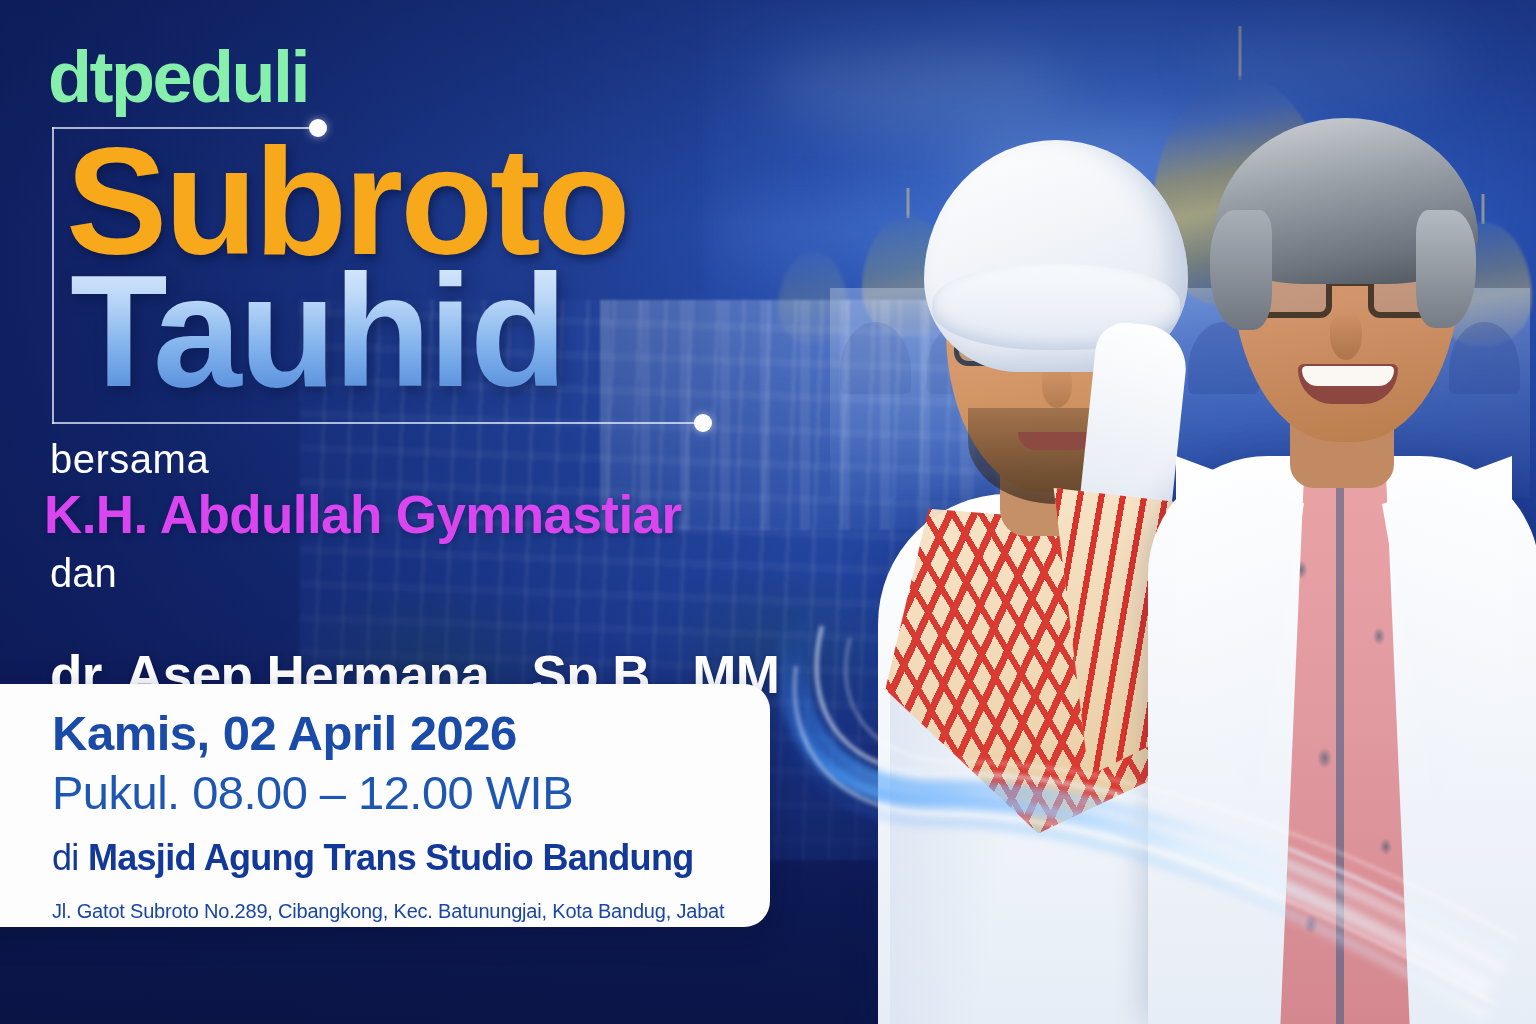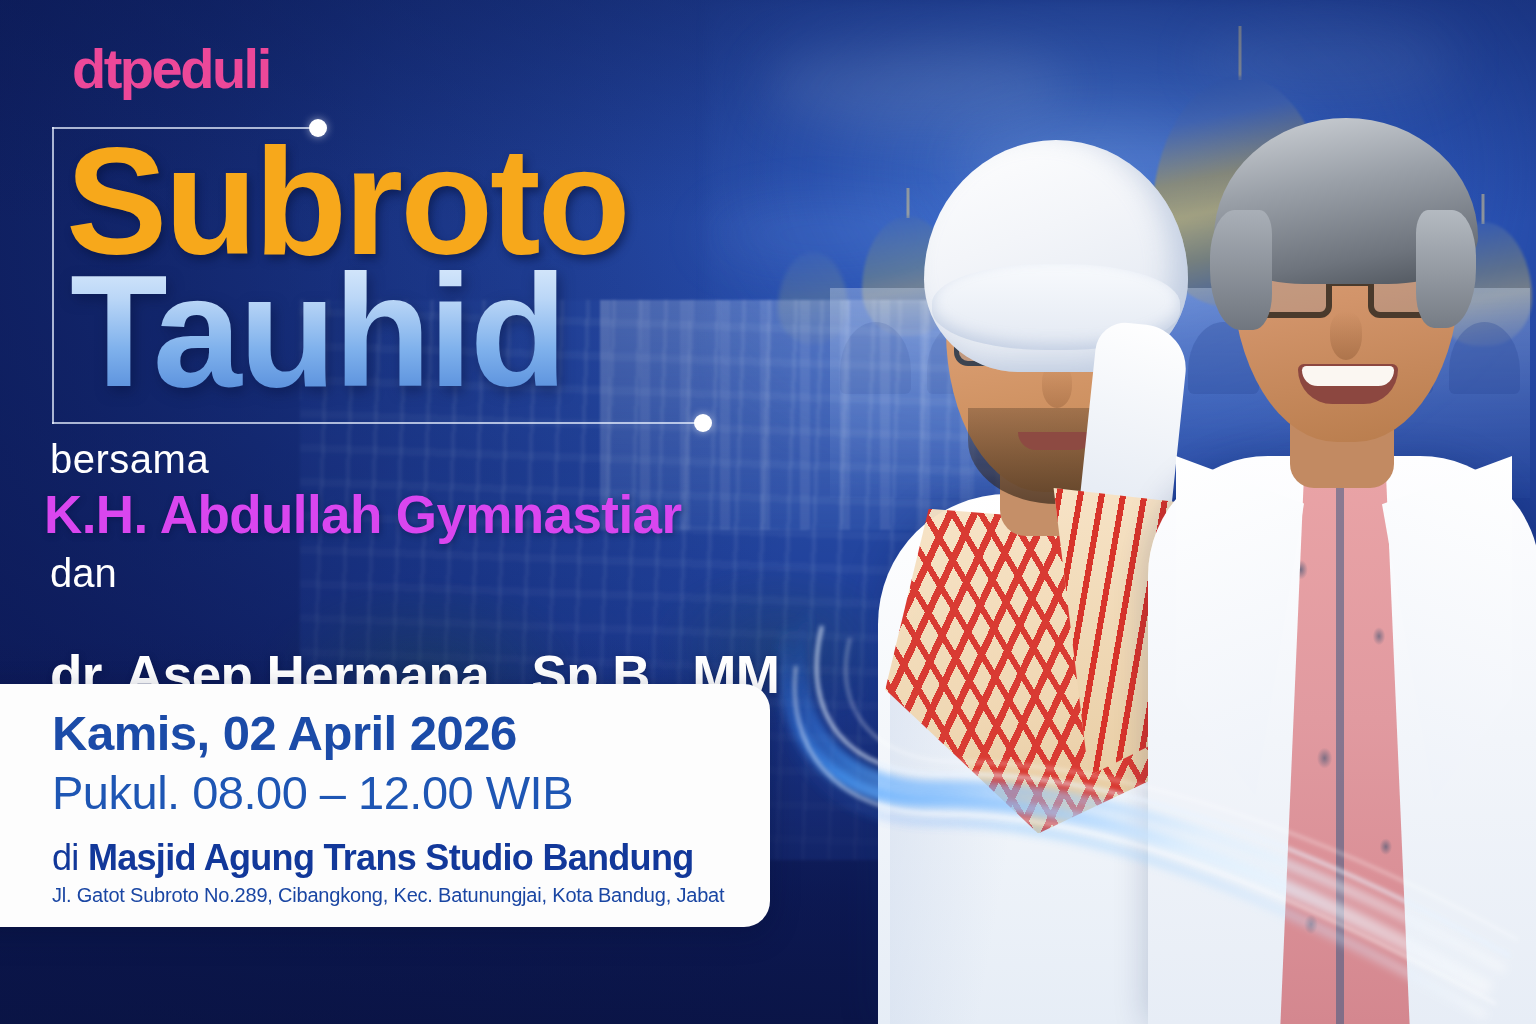--- a/index.html
+++ b/index.html
@@ -310,23 +310,22 @@
   .frame-dot{
     position:absolute; width:18px; height:18px; border-radius:50%;
     background:#ffffff; box-shadow:0 0 8px rgba(255,255,255,.55);
   }
   .dot-tr{ left:309px; top:119px; }
   .dot-br{ left:694px; top:414px; }
 
   
   .logo{
     position:absolute; left:48px; top:36px;
-    font-size:56px; font-weight:bold; color:#ec4899;
+    font-size:72px; font-weight:bold; color:#86efac;
     letter-spacing:-2.5px;
-    margin-left:24px;
   }
 
   .title-kajian{
     position:absolute; left:66px; top:130px;
     font-size:152px; font-weight:bold; line-height:.94;
     color:#F7A81B; letter-spacing:-3px;
     text-shadow:3px 5px 8px rgba(6,18,62,.55);
   }
   .title-tauhid{
     position:absolute; left:70px; top:256px;
@@ -373,21 +372,21 @@
   .card-time{
     position:absolute; left:82px; top:81px;
     font-size:47px; font-weight:normal; color:#1E56B4; letter-spacing:-.5px;
   }
   .card-venue{
     position:absolute; left:82px; top:153px;
     font-size:36px; font-weight:bold; color:#12389A; letter-spacing:-.7px;text-align:right;
   }
   .card-venue .di{ font-weight:normal; }
   .card-address{
-    position:absolute; left:82px; top:200px;
+    position:absolute; left:82px; top:216px;
     font-size:20px; color:#1A46A3; letter-spacing:-.2px;
   }
 </style>
 </head>
 <body>
 
 <div class="poster">
 
   <div class="bg-base"></div>
   <div class="bg-sky"></div>

